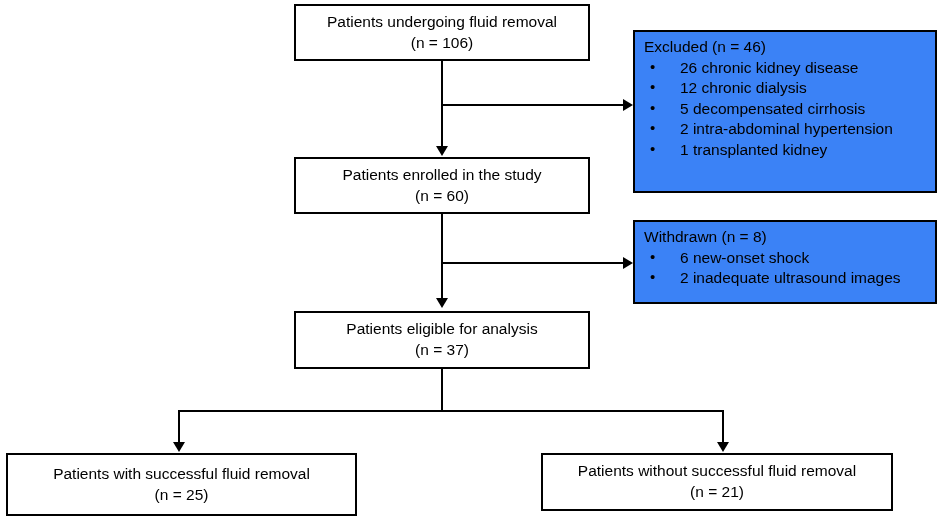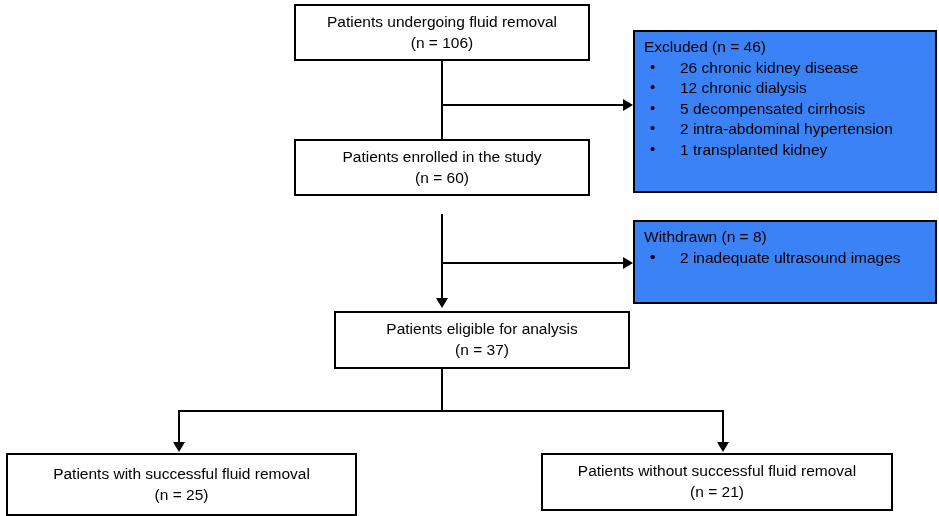--- a/index.html
+++ b/index.html
@@ -118,40 +118,40 @@
     <span class="title">Excluded (n = 46)</span>
     <ul>
       <li><span class="bullet">•</span><span>26 chronic kidney disease</span></li>
       <li><span class="bullet">•</span><span>12 chronic dialysis</span></li>
       <li><span class="bullet">•</span><span>5 decompensated cirrhosis</span></li>
       <li><span class="bullet">•</span><span>2 intra-abdominal hypertension</span></li>
       <li><span class="bullet">•</span><span>1 transplanted kidney</span></li>
     </ul>
   </div>
 
-  <div class="node" style="left:294px; top:139px; width:296px; height:57px;">
+  <div class="node" style="left:294px; top:157px; width:296px; height:57px;">
     <span class="line1">Patients enrolled in the study</span>
     <span class="line2">(n = 60)</span>
   </div>
 
   <div class="vline" style="left:441px; top:214px; height:88px;"></div>
   <div class="arrow-down" style="left:436px; top:298px;"></div>
 
   <div class="hline" style="left:441px; top:262px; width:184px;"></div>
   <div class="arrow-right" style="left:623px; top:257px;"></div>
 
   <div class="sidebox" style="left:633px; top:220px; width:304px; height:84px;">
     <span class="title">Withdrawn (n = 8)</span>
     <ul>
-      <li><span class="bullet">•</span></li>
+      <li><span class="bullet">•</span><span>6 new-onset shock</span></li>
       <li><span class="bullet">•</span><span>2 inadequate ultrasound images</span></li>
     </ul>
   </div>
 
-  <div class="node" style="left:294px; top:311px; width:296px; height:58px;margin-left:40px;">
+  <div class="node" style="left:294px; top:311px; width:296px; height:58px;">
     <span class="line1">Patients eligible for analysis</span>
     <span class="line2">(n = 37)</span>
   </div>
 
   <div class="vline" style="left:441px; top:369px; height:43px;"></div>
   <div class="hline" style="left:178px; top:410px; width:546px;"></div>
   <div class="vline" style="left:178px; top:410px; height:36px;"></div>
   <div class="arrow-down" style="left:173px; top:442px;"></div>
   <div class="vline" style="left:722px; top:410px; height:36px;"></div>
   <div class="arrow-down" style="left:717px; top:442px;"></div>

